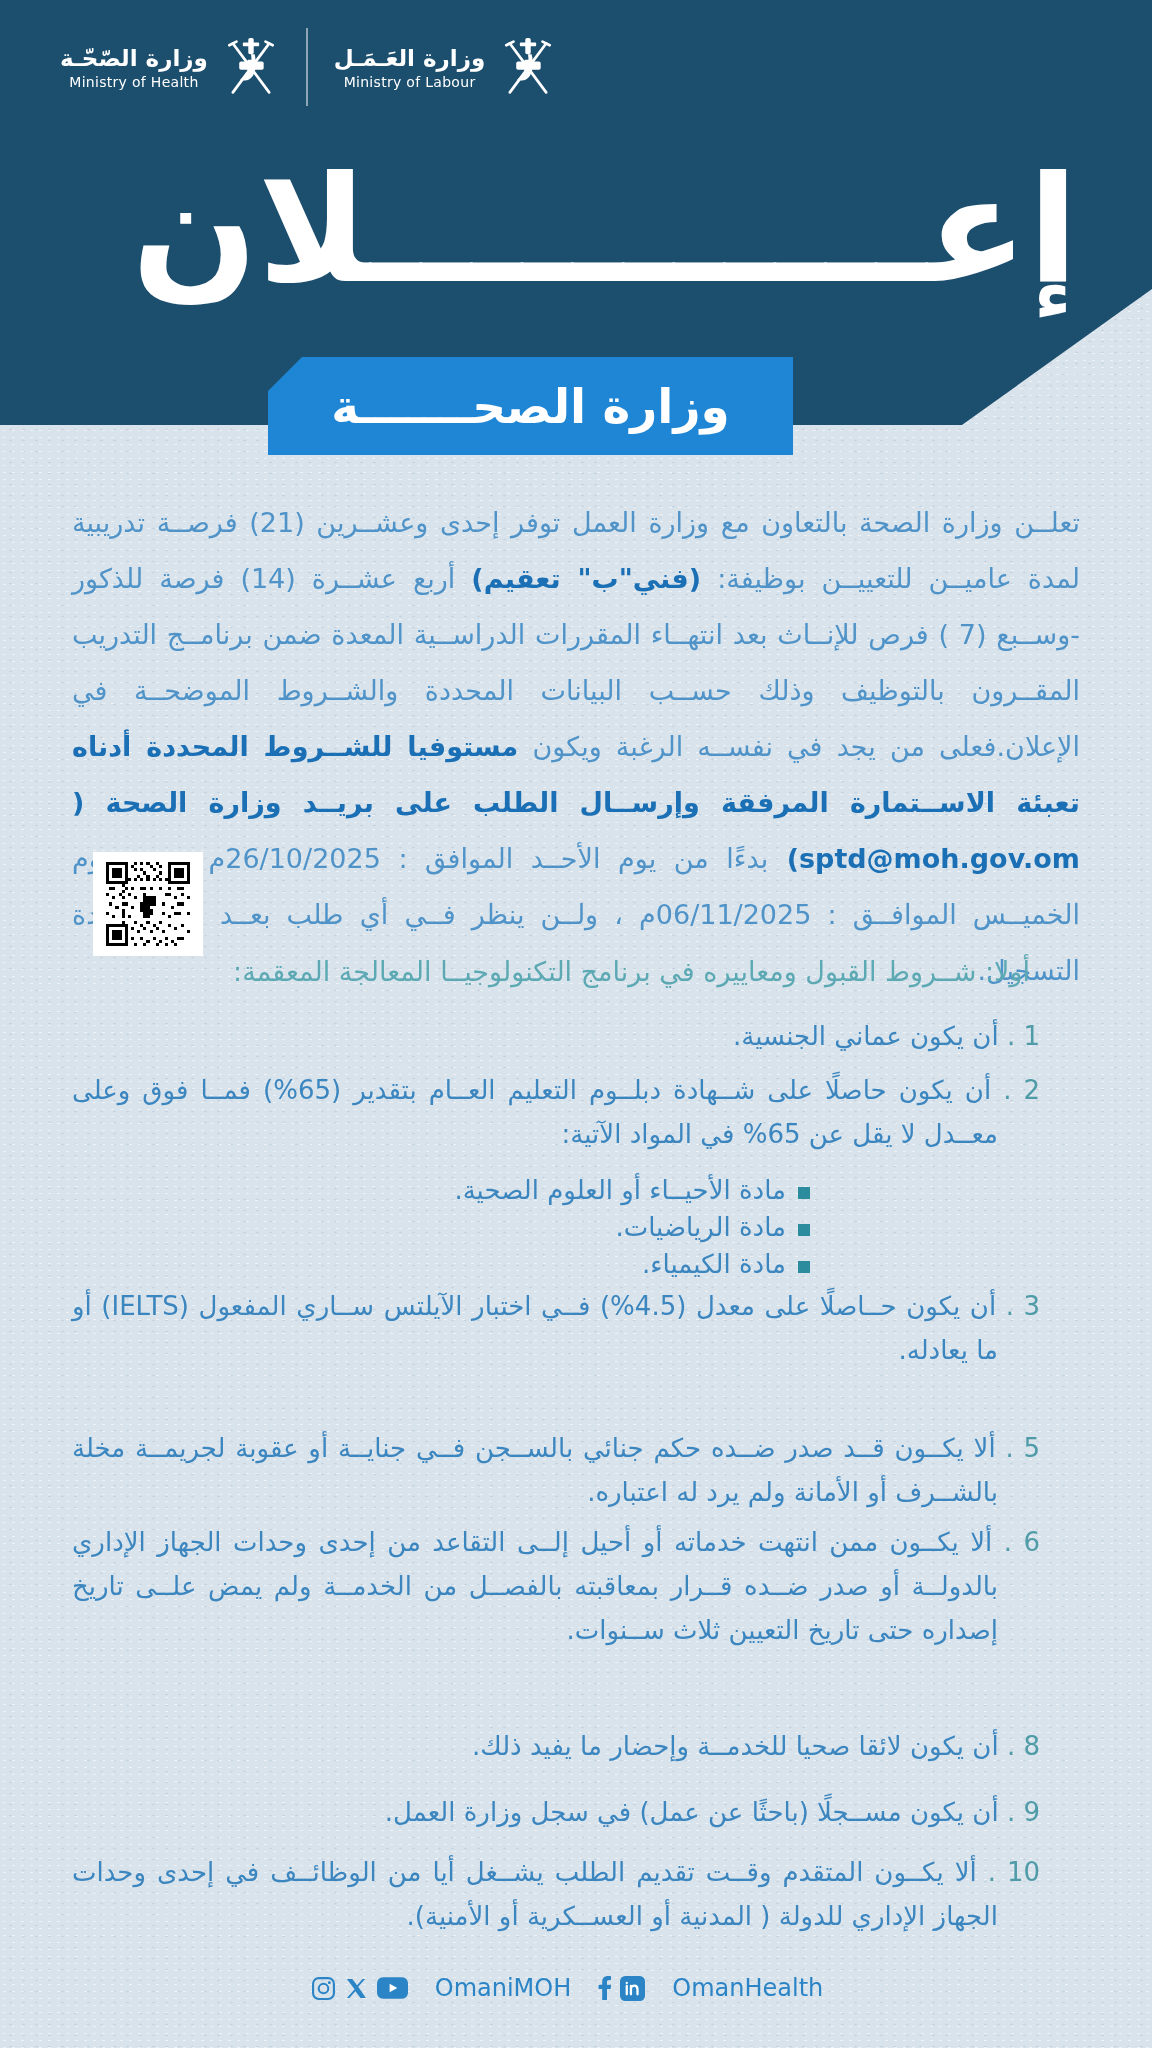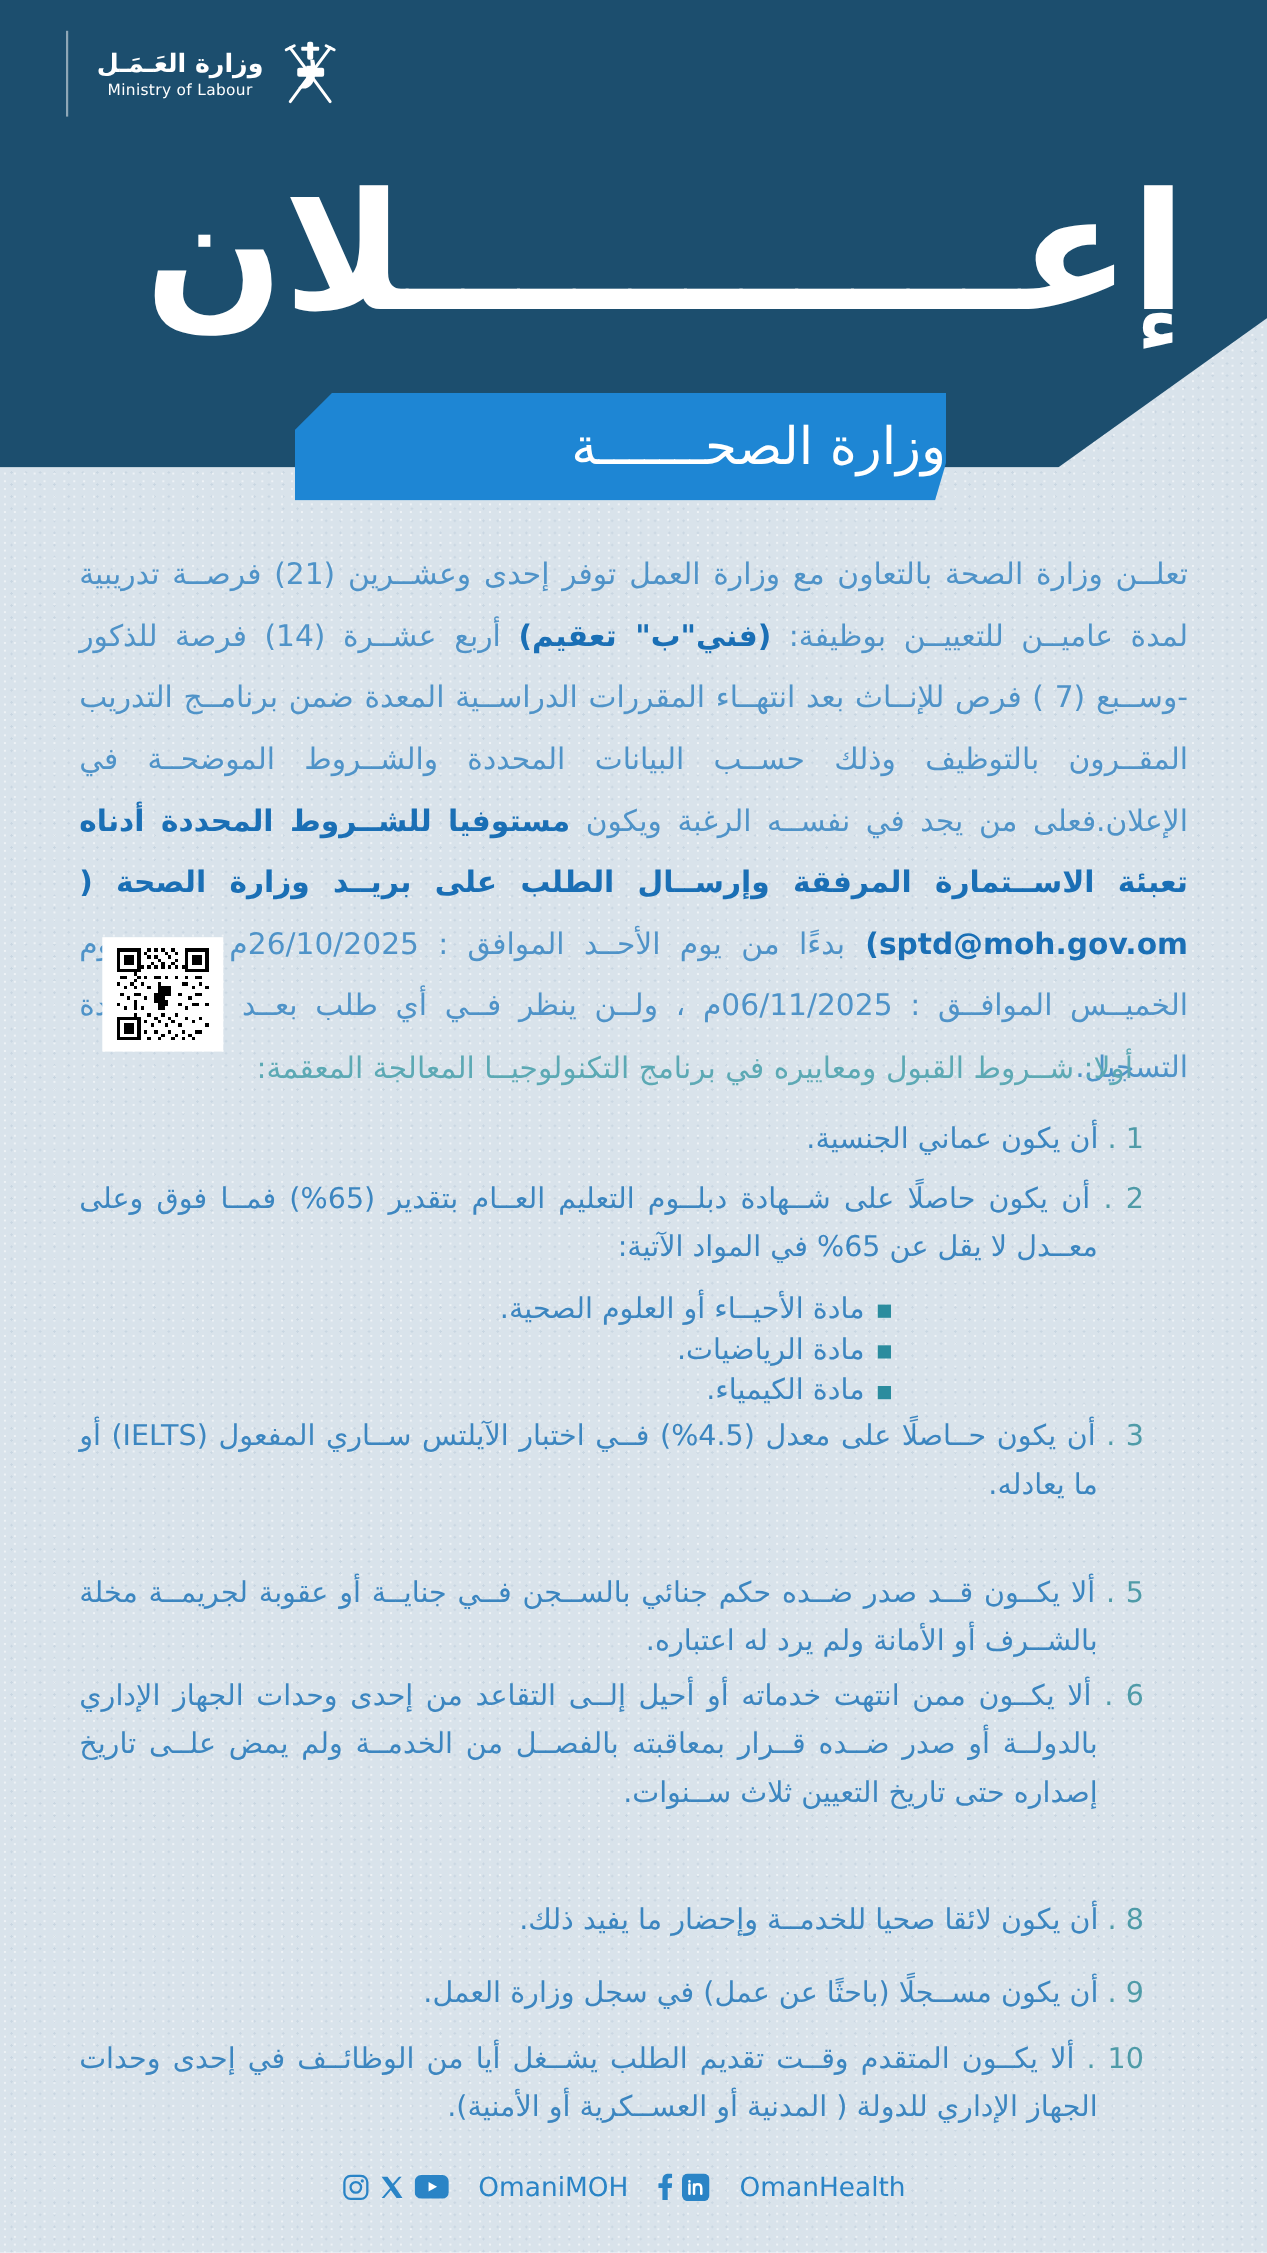--- a/index.html
+++ b/index.html
@@ -25,25 +25,25 @@
   .logo-ar{font-size:23px;font-weight:bold;direction:rtl;line-height:1.3;}
   .logo-en{font-size:14px;letter-spacing:.3px;}
   .logo-divider{width:2px;height:78px;background:rgba(255,255,255,.5);}
   .emblem{width:58px;height:70px;}
   .big-title{
     position:absolute;top:138px;left:0;width:1152px;padding-left:58px;box-sizing:border-box;
     text-align:center;color:#ffffff;font-size:148px;font-weight:bold;
     direction:rtl;line-height:1.25;z-index:2;
   }
   .banner{
-    position:absolute;top:357px;left:268px;width:592px;height:98px;
+    position:absolute;top:357px;left:268px;width:525px;height:98px;
     background:#1e86d4;z-index:4;
     clip-path:polygon(34px 0,100% 0,100% 64px,582px 98px,0 98px,0 34px);
-    display:flex;align-items:center;
-    color:#fff;font-size:47px;font-weight:normal;direction:rtl;
+    display:flex;align-items:center;justify-content:center;
+    color:#fff;font-size:47px;font-weight:bold;direction:rtl;
   }
   
   .intro{
     position:absolute;top:468px;left:72px;width:1008px;
     direction:rtl;text-align:justify;
     font-size:27px;line-height:56px;color:#4f93c8;z-index:2;
   }
   .intro .b{color:#1a6fb5;font-weight:bold;}
   
   .qr{
@@ -79,20 +79,41 @@
   .icon{display:inline-flex;align-items:center;}
 </style>
 </head>
 <body>
 
 <div id="page">
 
   <div class="navy"></div>
 
   <div class="logos">
+    <div class="logo">
+      <div class="logo-text">
+        <div class="logo-ar">وزارة الصّحّـة</div>
+        <div class="logo-en">Ministry of Health</div>
+      </div>
+      <svg class="emblem" viewBox="0 0 64 72">
+        <g stroke="#fff" fill="none" stroke-width="3" stroke-linecap="round">
+          <path d="M12 64 C24 48 40 26 52 10"></path>
+          <path d="M52 64 C40 48 24 26 12 10"></path>
+          <path d="M8 12 L16 8"></path>
+            <path d="M48 8 L56 12"></path>
+        </g>
+        <g fill="#fff">
+          <rect x="29" y="4" width="6" height="18" rx="2"></rect>
+          <rect x="23" y="9" width="18" height="4" rx="1"></rect>
+          <path d="M32 22 c2 12 -2 20 -12 28 c6 2 10 1 14 -4 c4 -6 4 -16 2 -24z"></path>
+          <rect x="19" y="30" width="27" height="9" rx="2"></rect>
+          <rect x="28" y="28" width="8" height="13" rx="1"></rect>
+        </g>
+      </svg>
+    </div>
     <div class="logo-divider"></div>
     <div class="logo">
       <div class="logo-text">
         <div class="logo-ar">وزارة العَـمَـل</div>
         <div class="logo-en">Ministry of Labour</div>
       </div>
       <svg class="emblem" viewBox="0 0 64 72">
         <g stroke="#fff" fill="none" stroke-width="3" stroke-linecap="round">
           <path d="M12 64 C24 48 40 26 52 10"></path>
           <path d="M52 64 C40 48 24 26 12 10"></path>

